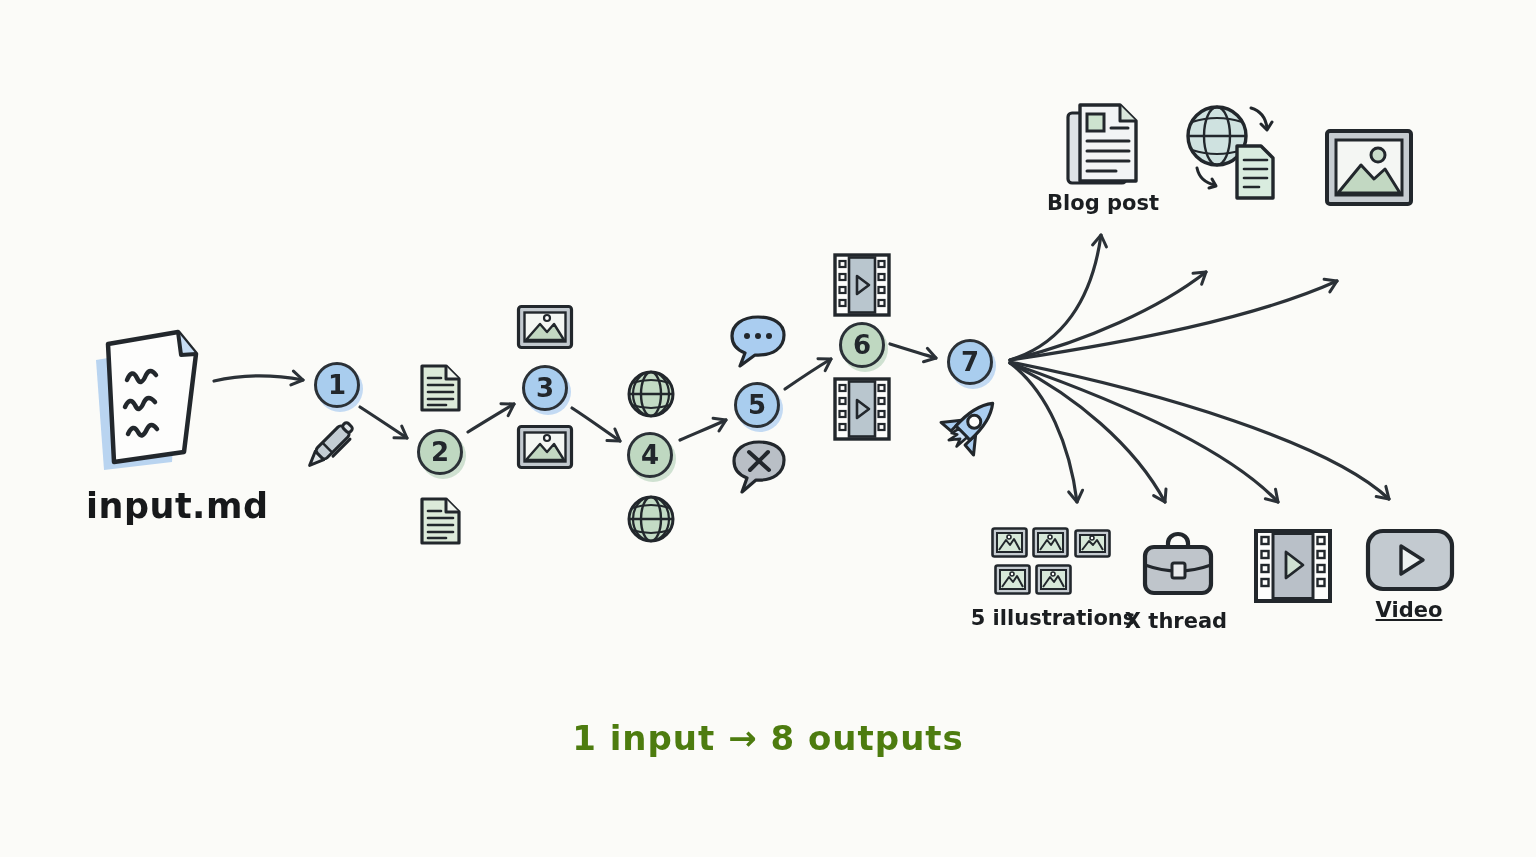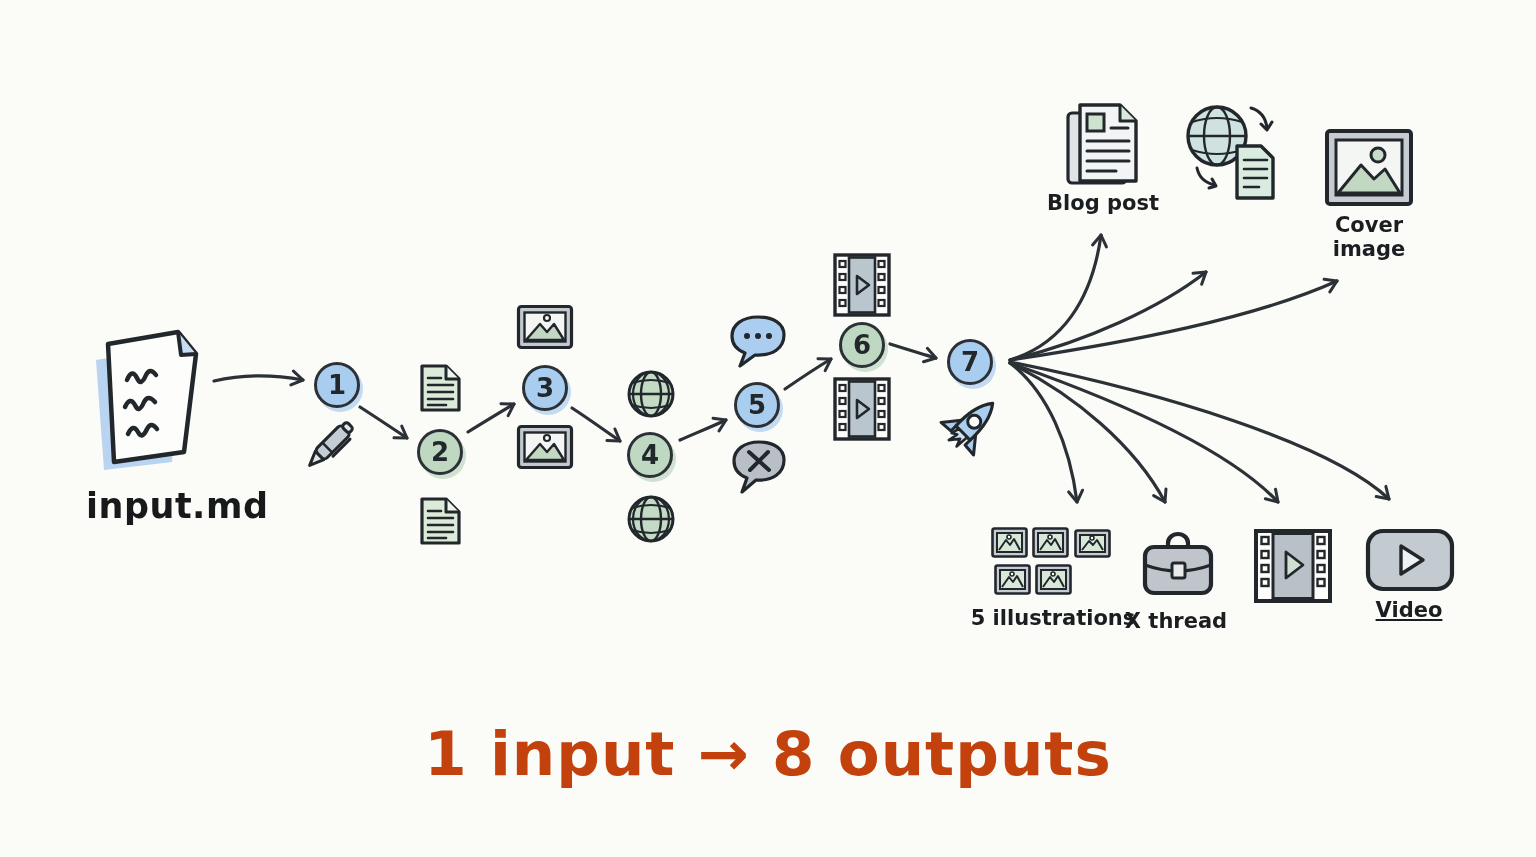--- a/index.html
+++ b/index.html
@@ -22,21 +22,21 @@
   
   .in-label{
     position:absolute;font-size:35px;font-weight:700;letter-spacing:.5px;color:#17191b;
   }
   .out-label{
     position:absolute;font-size:21px;font-weight:700;color:#1b1e21;
     text-align:center;line-height:1.15;
   }
   .caption{
     position:absolute;left:0;top:718px;width:1536px;text-align:center;
-    font-size:61px;font-weight:800;letter-spacing:1px;color:#c2410c;
+    font-size:34px;font-weight:800;letter-spacing:1px;color:#4d7c0f;
   }
   .arrow-layer{position:absolute;left:0;top:0;}
 </style>
 </head>
 <body>
 
 <div class="abs" style="left:0;top:0;width:1536px;height:857px;">
 
   <svg class="arrow-layer" width="1536" height="857" viewBox="0 0 1536 857">
     <defs>
@@ -281,21 +281,20 @@
   </div>
 
   <div class="abs" style="left:1324px;top:128px;">
     <svg width="92" height="82" viewBox="0 0 92 82">
       <rect x="3" y="3" width="84" height="73" rx="3" fill="#c6ccd1" stroke="#22272c" stroke-width="4"></rect>
       <rect x="12" y="12" width="66" height="55" fill="#f4f6f3" stroke="#22272c" stroke-width="3"></rect>
       <circle cx="54" cy="27" r="7" fill="#c9dcca" stroke="#22272c" stroke-width="3"></circle>
       <path d="M14,65 L37,37 L50,51 L61,41 L76,65 Z" fill="#c2d8c2" stroke="#22272c" stroke-width="3" stroke-linejoin="round"></path>
     </svg>
   </div>
-  <div class="out-label" style="left:1314px;top:213px;width:110px;">Cover image</div>
 
   <div class="abs" style="left:991px;top:527px;">
     <svg width="124" height="72" viewBox="0 0 124 72">
       <g id="m1" transform="translate(0,0)">
         <rect x="1.5" y="1.5" width="34" height="28" rx="2" fill="#c6ccd1" stroke="#22272c" stroke-width="2.6"></rect>
         <rect x="6" y="6" width="25" height="19" fill="#d7e8d9" stroke="#22272c" stroke-width="2"></rect>
         <path d="M8,23 L15,13 L19,18 L23,12 L29,23" fill="none" stroke="#22272c" stroke-width="2" stroke-linejoin="round"></path>
         <circle cx="18" cy="10" r="2" fill="#fff" stroke="#22272c" stroke-width="1.6"></circle>
       </g>
       <g transform="translate(41,0)">

